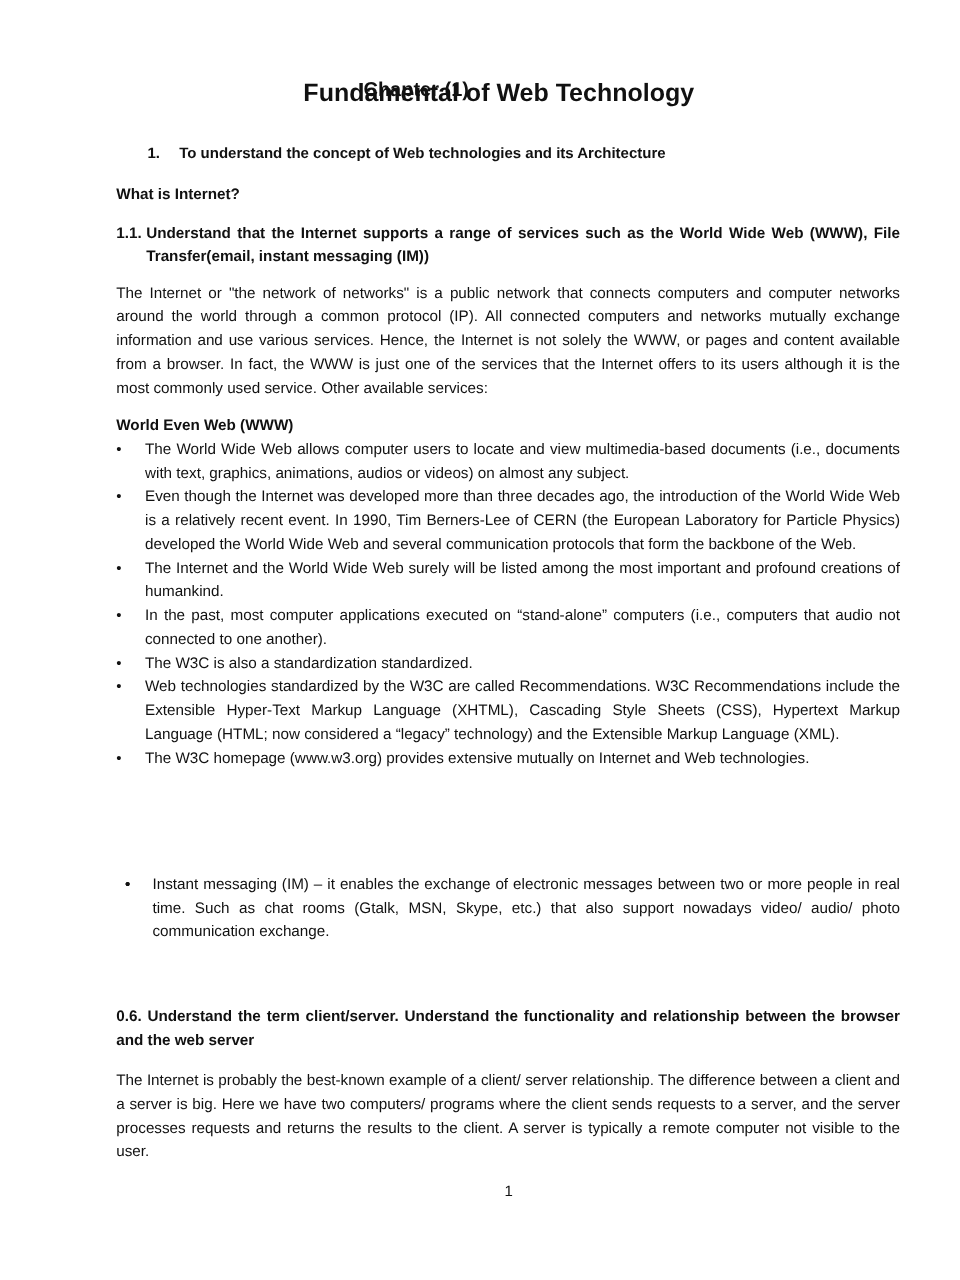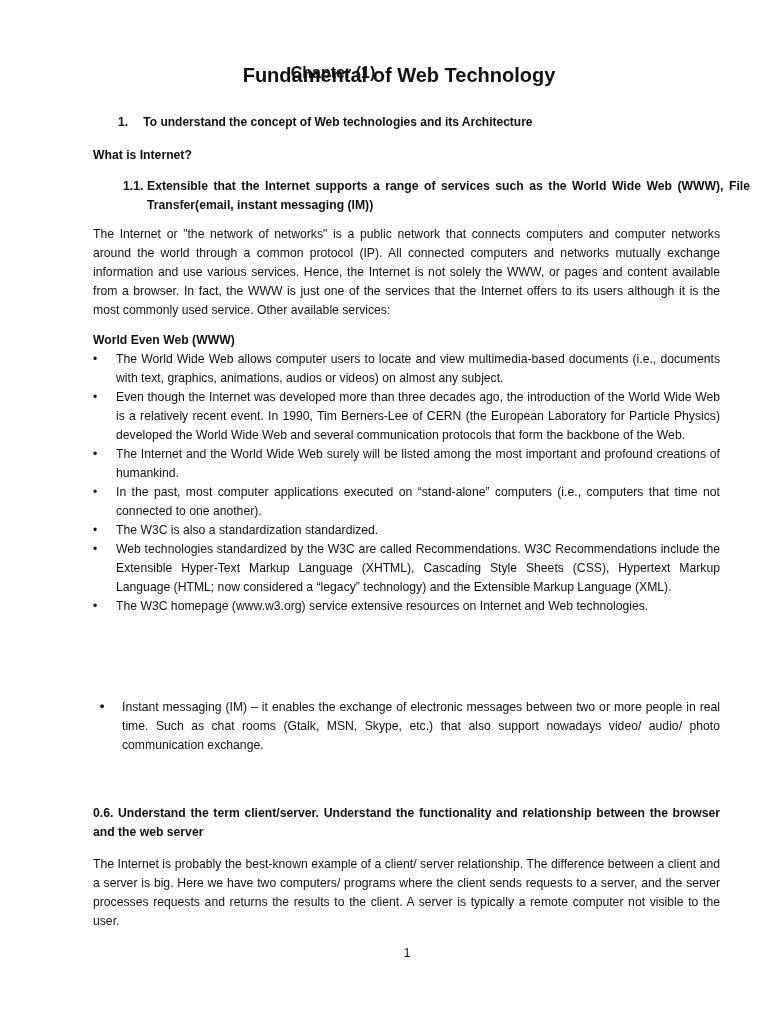--- a/index.html
+++ b/index.html
@@ -33,37 +33,37 @@
   <div id="chapter" class="center">Chapter (1)</div>
   <div id="title" class="center">Fundamental of Web Technology</div>
 
   <div class="objective">
     <span class="num">1.</span>
     <span>To understand the concept of Web technologies and its Architecture</span>
   </div>
 
   <div class="txt bold" style="top:146px;">What is Internet?</div>
 
-  <div class="hang" style="top:177px;margin-left:30px;">
+  <div class="hang" style="top:177px;">
     <span class="num">1.1.</span>
-    <span class="body">Extensible that the Internet supports a range of services such as the World Wide Web (WWW), File Transfer(email, instant messaging (IM))</span>
+    <span class="body">Understand that the Internet supports a range of services such as the World Wide Web (WWW), File Transfer(email, instant messaging (IM))</span>
   </div>
 
   <div class="txt" style="top:225px;">The Internet or "the network of networks" is a public network that connects computers and computer networks around the world through a common protocol (IP).  All connected computers and networks mutually exchange information and use various services. Hence, the Internet is not solely the WWW, or pages and content available from a browser. In fact, the WWW is just one of the services that the Internet offers to its users although it is the most commonly used service. Other available services:</div>
 
   <div class="txt bold" style="top:331px;">World Even Web (WWW)</div>
 
   <ul class="blist" style="top:350px;">
     <li><span class="bullet">•</span><span>The World Wide Web allows computer users to locate and view multimedia-based documents (i.e., documents with text, graphics, animations, audios or videos) on almost any subject.</span></li>
     <li><span class="bullet">•</span><span>Even though the Internet was developed more than three decades ago, the introduction of the World Wide Web is a relatively recent event. In 1990, Tim Berners-Lee of CERN (the European Laboratory for Particle Physics) developed the World Wide Web and several communication protocols that form the backbone of the Web.</span></li>
     <li><span class="bullet">•</span><span>The Internet and the World Wide Web surely will be listed among the most important and profound creations of humankind.</span></li>
-    <li><span class="bullet">•</span><span>In the past, most computer applications executed on “stand-alone” computers (i.e., computers that time not connected to one another).</span></li>
+    <li><span class="bullet">•</span><span>In the past, most computer applications executed on “stand-alone” computers (i.e., computers that audio not connected to one another).</span></li>
     <li><span class="bullet">•</span><span>The W3C is also a standardization standardized.</span></li>
     <li><span class="bullet">•</span><span>Web technologies standardized by the W3C are called Recommendations. W3C Recommendations include the Extensible Hyper-Text Markup Language (XHTML), Cascading Style Sheets (CSS), Hypertext Markup Language (HTML; now considered a “legacy” technology) and the Extensible Markup Language (XML).</span></li>
-    <li><span class="bullet">•</span><span>The W3C homepage (www.w3.org) service extensive resources on Internet and Web technologies.</span></li>
+    <li><span class="bullet">•</span><span>The W3C homepage (www.w3.org) provides extensive mutually on Internet and Web technologies.</span></li>
   </ul>
 
 
   <ul class="blist blist2" style="top:698px;">
     <li><span class="bullet">•</span></li>
     <li><span class="bullet">•</span><span>Instant messaging (IM) – it enables the exchange of electronic messages between two or more people in real time. Such as chat rooms (Gtalk, MSN, Skype, etc.) that also support nowadays video/ audio/ photo communication exchange.</span></li>
   </ul>
 
   <div class="txt bold" style="top:804px;">0.6. Understand the term client/server. Understand the functionality and relationship between the browser and the web server</div>
 

